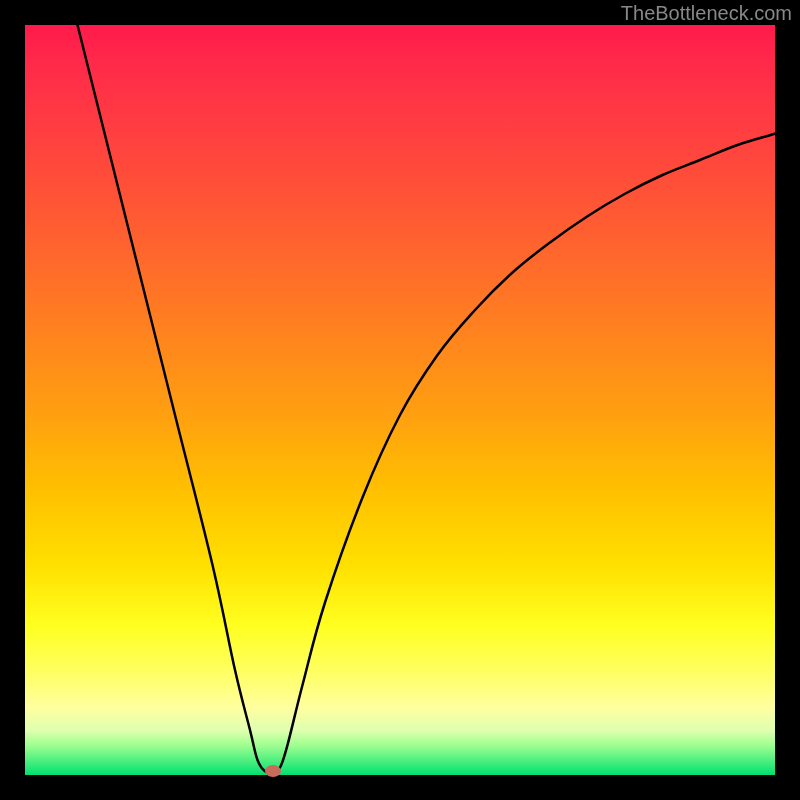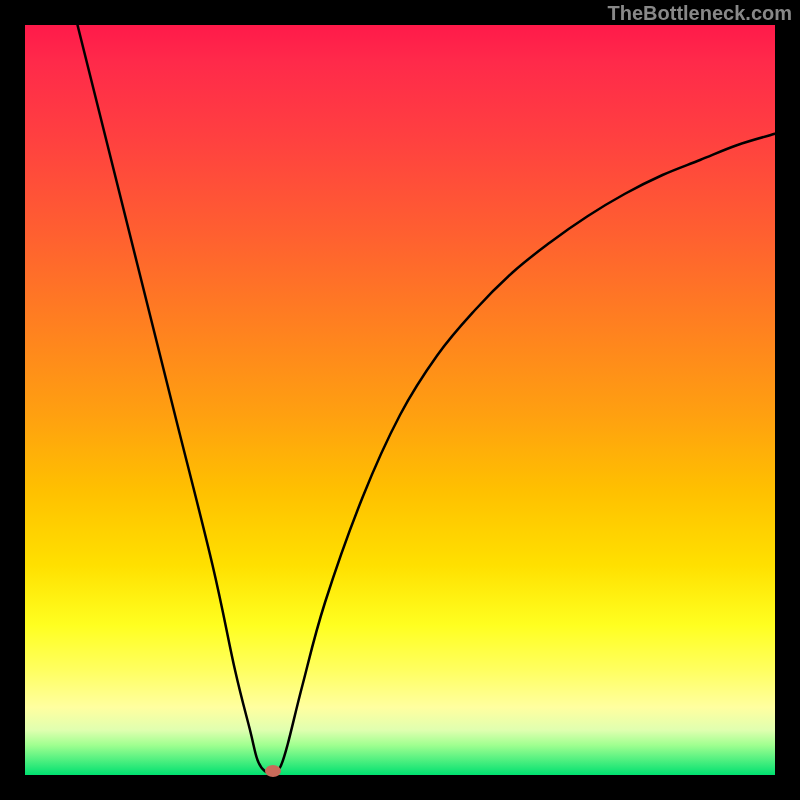--- a/index.html
+++ b/index.html
@@ -33,21 +33,21 @@
       #50f080 98%,
       #00e070 100%
     );
   }
   .attribution {
     position: absolute;
     top: 2px;
     right: 8px;
     color: #888;
     font-size: 20px;
-    font-weight: 700;
+    font-weight: 400;
     z-index: 10;
   }
   svg.curve {
     position: absolute;
     left: 0;
     top: 0;
     width: 750px;
     height: 750px;
     overflow: visible;
   }

